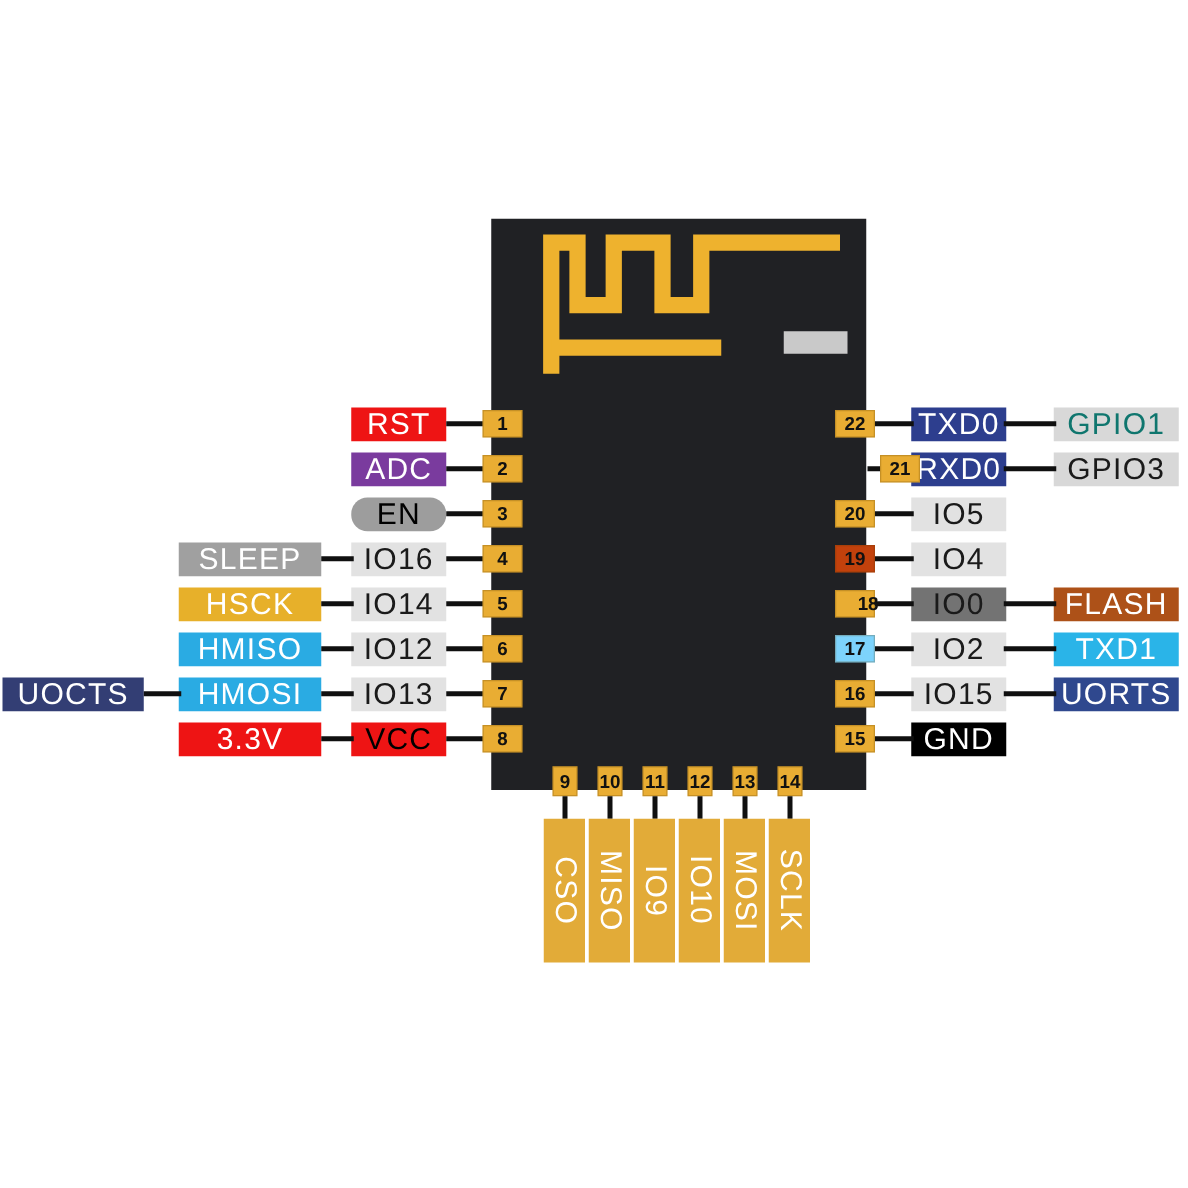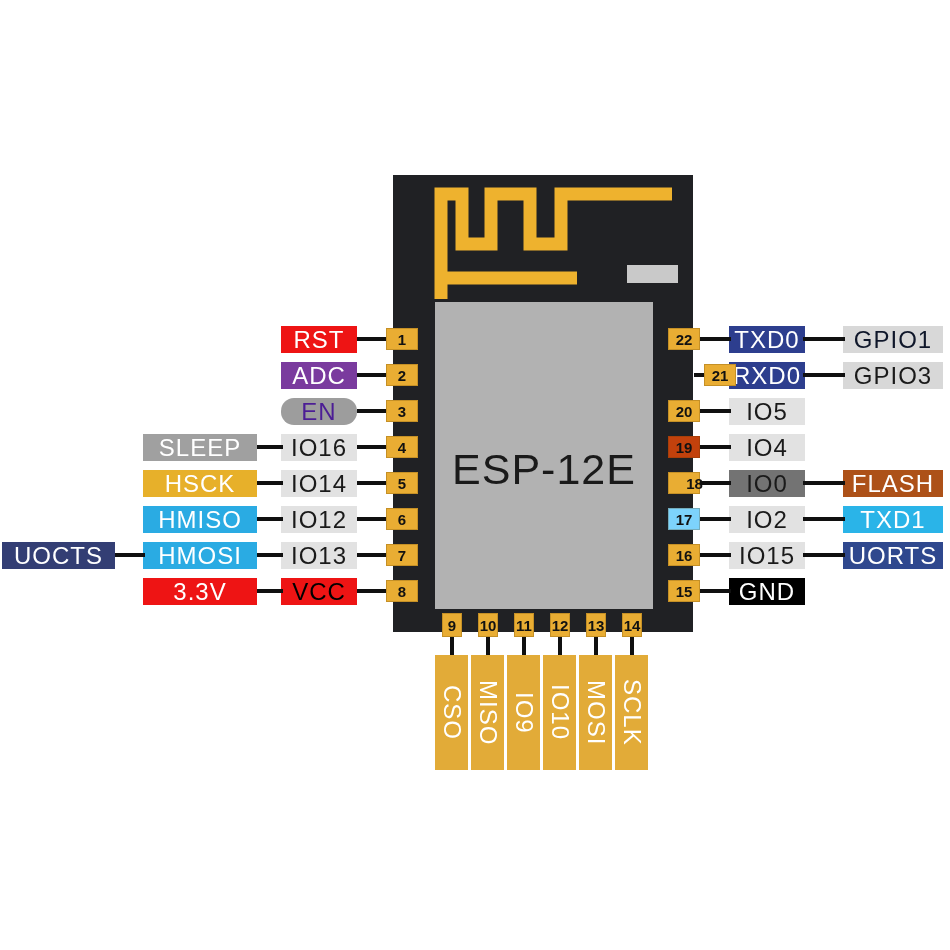--- a/index.html
+++ b/index.html
@@ -40,33 +40,30 @@
 <body>
 
 <div class="canvas">
 
   <div class="chip" id="chip" style="background: rgb(32, 33, 36);">
     <svg class="antenna" width="300" height="457" viewBox="0 0 300 457">
       <path id="ant1" d="M48 124 V19 H69 V69 H98 V19 H137 V69 H168 V19 H279" fill="none" stroke-width="13" stroke="#eeb22e"></path>
       <path id="ant2" d="M48 103 H184" fill="none" stroke-width="13" stroke="#eeb22e"></path>
     </svg>
     <div class="chip-notch" id="notch" style="background: rgb(201, 201, 201);"></div>
-    <div class="chip-inner" id="inner" style="background: rgb(178, 178, 178);">
-      <div class="chip-label" id="chipLabel" style="color: rgb(26, 26, 26);">ESP-12E</div>
-    </div>
   </div>
 
   <div id="rows">
       <div class="sig" style="left: 281px; top: 325.5px; width: 76px; background: rgb(238, 20, 20); color: rgb(255, 255, 255);">RST</div>
       <div class="wire" style="left: 357px; top: 337px; width: 35px; background: rgb(16, 16, 16);"></div>
       <div class="pad" style="left: 386px; top: 328px; background: rgb(233, 173, 51);">1</div>
       <div class="sig" style="left: 281px; top: 361.5px; width: 76px; background: rgb(122, 59, 158); color: rgb(255, 255, 255);">ADC</div>
       <div class="wire" style="left: 357px; top: 373px; width: 35px; background: rgb(16, 16, 16);"></div>
       <div class="pad" style="left: 386px; top: 364px; background: rgb(233, 173, 51);">2</div>
-      <div class="sig" style="left: 281px; top: 397.5px; width: 76px; background: rgb(157, 157, 157); color: #4c1d95; border-radius: 13px;">EN</div>
+      <div class="sig" style="left: 281px; top: 397.5px; width: 76px; background: rgb(157, 157, 157); color: #000000; border-radius: 13px;">EN</div>
       <div class="wire" style="left: 357px; top: 409px; width: 35px; background: rgb(16, 16, 16);"></div>
       <div class="pad" style="left: 386px; top: 400px; background: rgb(233, 173, 51);">3</div>
       <div class="sig" style="left: 143px; top: 433.5px; width: 114px; background: rgb(160, 160, 160); color: rgb(255, 255, 255);">SLEEP</div>
       <div class="sig" style="left: 281px; top: 433.5px; width: 76px; background: rgb(226, 226, 226); color: rgb(26, 26, 26);">IO16</div>
       <div class="wire" style="left: 257px; top: 445px; width: 26px; background: rgb(16, 16, 16);"></div>
       <div class="wire" style="left: 357px; top: 445px; width: 35px; background: rgb(16, 16, 16);"></div>
       <div class="pad" style="left: 386px; top: 436px; background: rgb(233, 173, 51);">4</div>
       <div class="sig" style="left: 143px; top: 469.5px; width: 114px; background: rgb(231, 176, 42); color: rgb(255, 255, 255);">HSCK</div>
       <div class="sig" style="left: 281px; top: 469.5px; width: 76px; background: rgb(226, 226, 226); color: rgb(26, 26, 26);">IO14</div>
       <div class="wire" style="left: 257px; top: 481px; width: 26px; background: rgb(16, 16, 16);"></div>
@@ -83,21 +80,21 @@
       <div class="wire" style="left: 115px; top: 553px; width: 30px; background: rgb(16, 16, 16);"></div>
       <div class="wire" style="left: 257px; top: 553px; width: 26px; background: rgb(16, 16, 16);"></div>
       <div class="wire" style="left: 357px; top: 553px; width: 35px; background: rgb(16, 16, 16);"></div>
       <div class="pad" style="left: 386px; top: 544px; background: rgb(233, 173, 51);">7</div>
       <div class="sig" style="left: 143px; top: 577.5px; width: 114px; background: rgb(238, 20, 20); color: rgb(255, 255, 255);">3.3V</div>
       <div class="sig" style="left: 281px; top: 577.5px; width: 76px; background: rgb(238, 20, 20); color: #000000;">VCC</div>
       <div class="wire" style="left: 257px; top: 589px; width: 26px; background: rgb(16, 16, 16);"></div>
       <div class="wire" style="left: 357px; top: 589px; width: 35px; background: rgb(16, 16, 16);"></div>
       <div class="pad" style="left: 386px; top: 580px; background: rgb(233, 173, 51);">8</div>
       <div class="sig" style="left: 729px; top: 325.5px; width: 76px; background: rgb(45, 62, 142); color: rgb(255, 255, 255);">TXD0</div>
-      <div class="sig" style="left: 843px; top: 325.5px; width: 100px; background: rgb(216, 216, 216); color: #0f172a;">GPIO1</div>
+      <div class="sig" style="left: 843px; top: 325.5px; width: 100px; background: rgb(216, 216, 216); color: #0f766e;">GPIO1</div>
       <div class="wire" style="left: 694px; top: 337px; width: 37px; background: rgb(16, 16, 16);"></div>
       <div class="wire" style="left: 803px; top: 337px; width: 42px; background: rgb(16, 16, 16);"></div>
       <div class="pad" style="left: 668px; top: 328px; background: rgb(233, 173, 51);">22</div>
       <div class="sig" style="left: 729px; top: 361.5px; width: 76px; background: rgb(45, 62, 142); color: rgb(255, 255, 255);">RXD0</div>
       <div class="sig" style="left: 843px; top: 361.5px; width: 100px; background: rgb(216, 216, 216); color: rgb(26, 26, 26);">GPIO3</div>
       <div class="wire" style="left: 694px; top: 373px; width: 37px; background: rgb(16, 16, 16);"></div>
       <div class="wire" style="left: 803px; top: 373px; width: 42px; background: rgb(16, 16, 16);"></div>
       <div class="pad" style="left: 704px; top: 364px; background: rgb(233, 173, 51);">21</div>
       <div class="sig" style="left: 729px; top: 397.5px; width: 76px; background: rgb(226, 226, 226); color: rgb(26, 26, 26);">IO5</div>
       <div class="wire" style="left: 694px; top: 409px; width: 37px; background: rgb(16, 16, 16);"></div>

